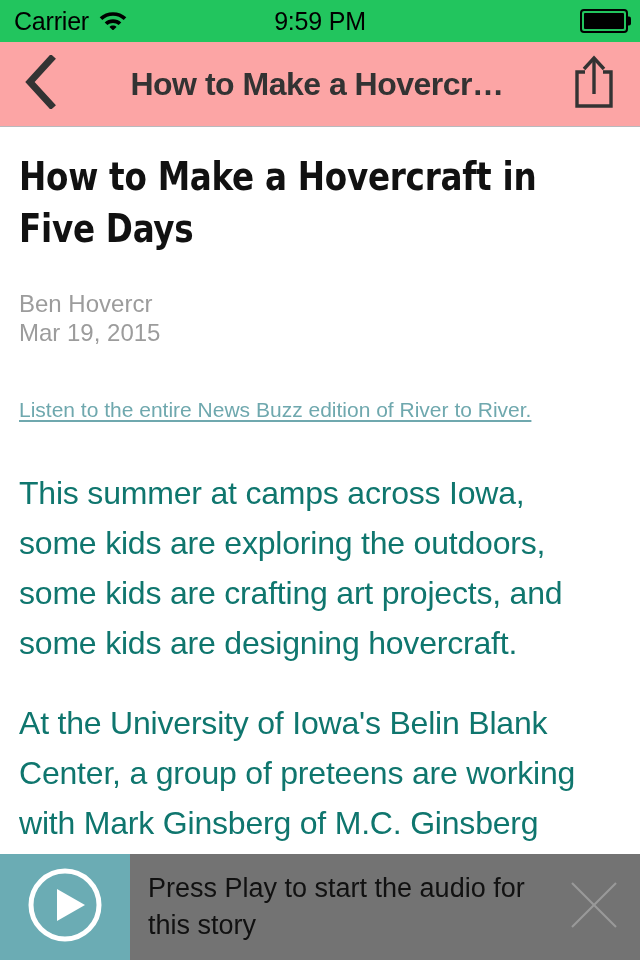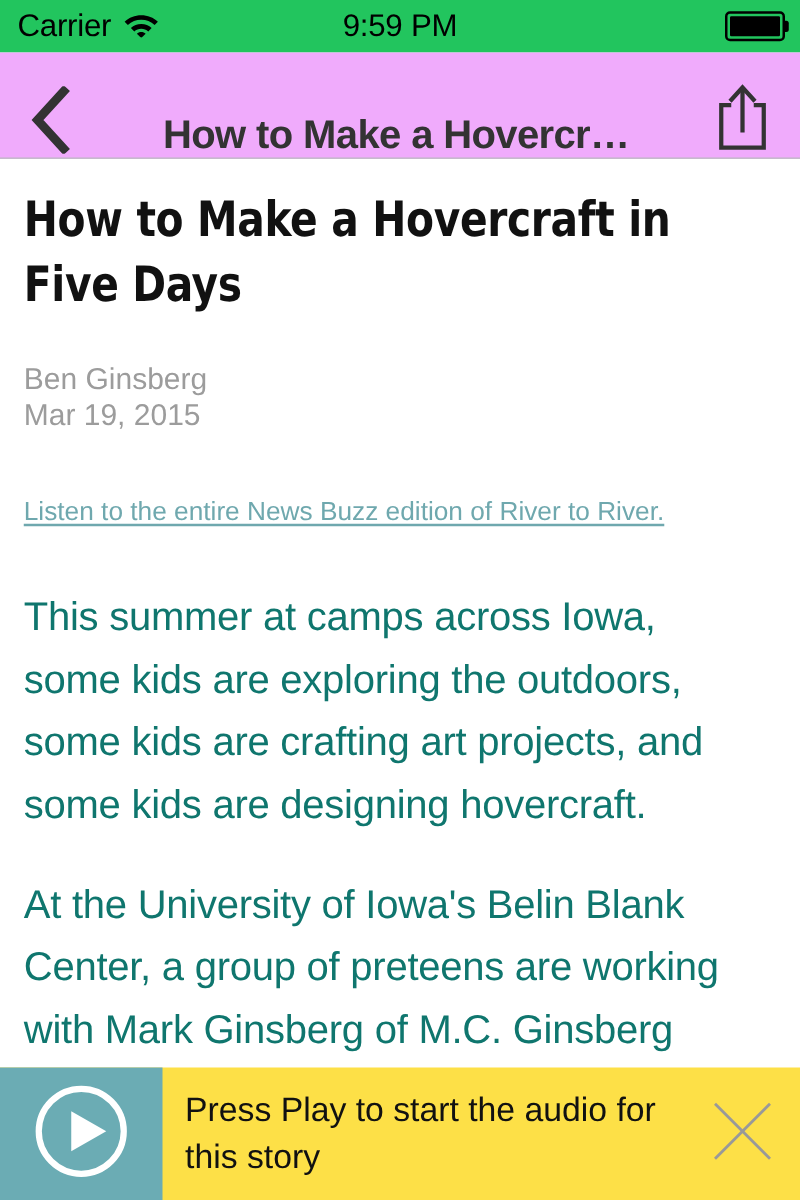--- a/index.html
+++ b/index.html
@@ -73,24 +73,24 @@
     width: 3px;
     height: 9px;
     background: #000;
     border-radius: 0 2px 2px 0;
   }
 
   
   .nav-bar {
     height: 85px;
     width: 100%;
-    background: #f0abfc;
+    background: #fca5a5;
     border-bottom: 1.5px solid #b9b9bd;
     display: flex;
-    align-items: flex-end;
+    align-items: center;
     padding: 0 20px 0 14px;
     position: relative;
   }
   .nav-back {
     width: 52px;
     height: 56px;
     display: flex;
     align-items: center;
     justify-content: center;
     flex: 0 0 auto;
@@ -164,21 +164,21 @@
   .body-para.second { margin-top: 30px; }
 
   
   .audio-bar {
     position: absolute;
     left: 0; right: 0;
     bottom: 0;
     height: 106px;
     display: flex;
     align-items: stretch;
-    background: #fde047;
+    background: #737373;
   }
   .audio-play-panel {
     width: 130px;
     background: #6bacb4;
     display: flex;
     align-items: center;
     justify-content: center;
     flex: 0 0 130px;
     cursor: pointer;
   }
@@ -245,21 +245,21 @@
       </svg>
     </span>
   </div>
 </div>
 
 <div class="article">
 
   <h1 class="headline">How to Make a Hovercraft in Five Days</h1>
 
   <div class="byline">
-    <div>Ben Ginsberg</div>
+    <div>Ben Hovercr</div>
     <div class="byline-date">Mar 19, 2015</div>
   </div>
 
   <div class="audio-link-wrap">
     <a class="audio-link" href="#">Listen to the entire News Buzz edition of River to River.</a>
   </div>
 
   <p class="body-para">This summer at camps across Iowa, some kids are exploring the outdoors, some kids are crafting art projects, and some kids are designing hovercraft.</p>
   <p class="body-para second">At the University of Iowa's Belin Blank Center, a group of preteens are working with Mark Ginsberg of M.C. Ginsberg</p>
 

